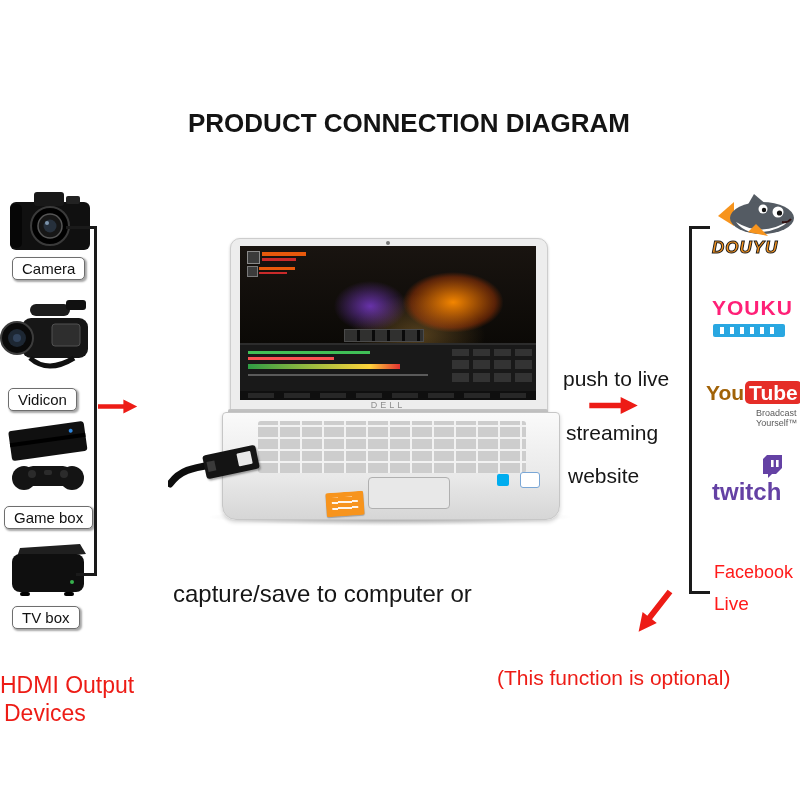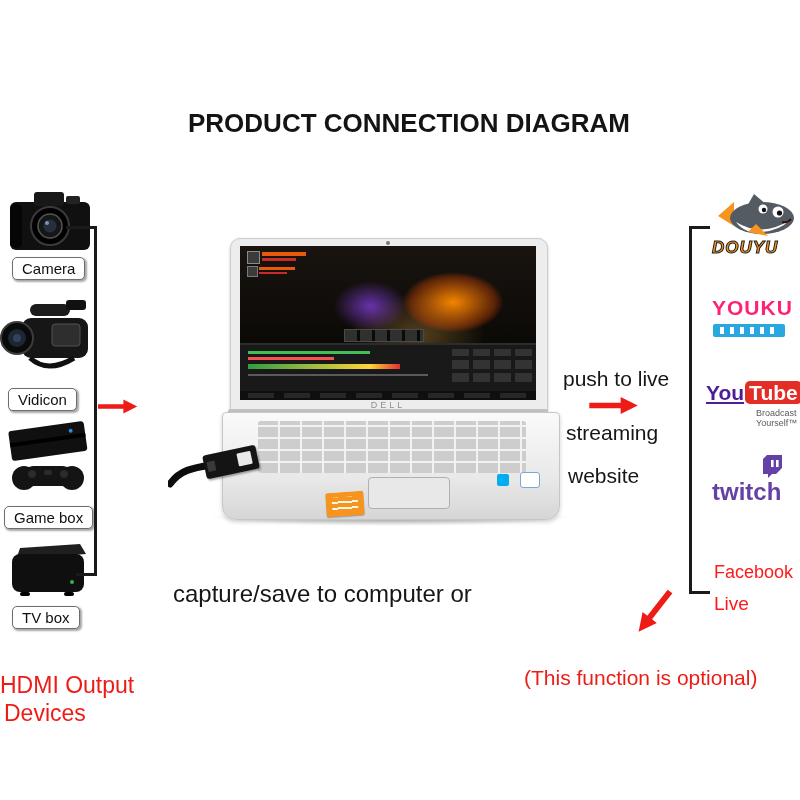--- a/index.html
+++ b/index.html
@@ -77,21 +77,21 @@
   
   .douyu-text{position:absolute;left:712px;top:238px;font-size:17px;font-weight:900;font-style:italic;
         letter-spacing:1px;color:var(--douyu-orange,#f7941d);-webkit-text-stroke:1px #1c1c1c;}
   .youku-text{position:absolute;left:712px;top:296px;font-size:21px;font-weight:bold;letter-spacing:1px;
         color:var(--youku-pink,#ff2077);}
   .youku-badge{position:absolute;left:713px;top:324px;width:72px;height:13px;border-radius:2px;
         background-color:var(--youku-blue,#29a7e1);
         background-image:repeating-linear-gradient(90deg,#fff 0 4px, rgba(0,0,0,0) 4px 10px);
         background-size:58px 7px;background-position:7px 3px;background-repeat:no-repeat;}
   .yt{position:absolute;left:706px;top:381px;font-size:21px;font-weight:bold;}
-  .yt-you{color:#4c1d95;text-decoration:underline;}
+  .yt-you{color:#a16207;}
   .yt-tube{background:var(--youtube-red,#e52d27);color:#fff;border-radius:5px;padding:0 4px;margin-left:1px;}
   .yt-tag{position:absolute;left:708px;top:408px;font-size:9px;color:#5a5a5a;margin-left:48px;}
   .twitch-text{position:absolute;left:712px;top:478px;font-size:24px;font-weight:bold;
         color:var(--twitch-purple,#6441a4);letter-spacing:0px;}
   .fb1{position:absolute;left:714px;top:562px;font-size:18px;color:var(--facebook-red,#ff1a1a);}
   .fb2{position:absolute;left:714px;top:593px;font-size:19px;color:var(--facebook-red,#ff1a1a);}
 </style>
 </head>
 <body>
 
@@ -235,18 +235,18 @@
   <div class="twitch-text">twitch</div>
 
   <div class="fb1">Facebook</div>
   <div class="fb2">Live</div>
 
   <div class="arrow-wrap" style="left:626px;top:602px;transform:rotate(128deg)">
     <svg width="56" height="20" viewBox="0 0 52 20">
         <polygon points="0,7 33,7 33,1 51,10 33,19 33,13 0,13" fill="currentColor"></polygon>
       </svg>
   </div>
-  <div class="cap red-text" style="left:524px;top:666px;font-size:21px">(This function is optional)</div>
+  <div class="cap red-text" style="left:497px;top:666px;font-size:21px">(This function is optional)</div>
 
   <div class="cap red-text" style="left:0px;top:672px;font-size:23px">HDMI Output</div>
   <div class="cap red-text" style="left:4px;top:700px;font-size:23px">Devices</div>
 
 </div>
 
 </body></html>

